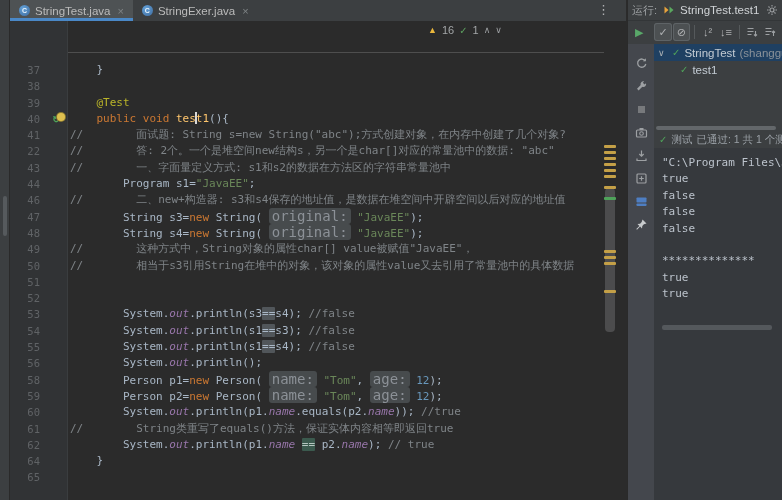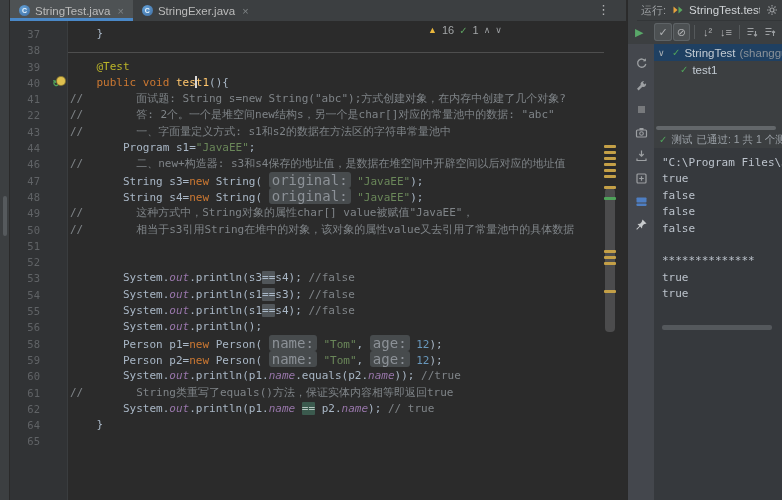--- a/index.html
+++ b/index.html
@@ -33,21 +33,21 @@
   .kebab { position: absolute; right: 16px; top: 2px; color: #afb1b3; font-size: 13px; }
 
   .editor-body { position: absolute; left: 0; top: 21px; right: 0; bottom: 0;
                  background: #2b2b2b; overflow: hidden;
                  font-family: "DejaVu Sans Mono", "Liberation Mono", monospace;
                  font-size: 11px; line-height: 16.3px; }
   .gutter-bg { position: absolute; left: 0; top: 0; width: 58px; height: 100%;
                background: #313335; border-right: 1px solid #3a3d3f; }
   .method-sep { position: absolute; top: 31px; left: 58px; right: 22px;
                 border-top: 1px solid #4e4e4e; }
-  #code-lines { position: relative; padding-top: 5px; }
+  #code-lines { position: relative; padding-top: 5px; margin-top: 36px; }
   .code-line { display: flex; height: 16.3px; white-space: pre; align-items: center; }
   .ln { width: 34px; flex: none; text-align: right; color: #606366; font-size: 10.5px;
         padding-right: 4px; font-family: "DejaVu Sans Mono", monospace; }
   .gut { width: 24px; flex: none; text-align: center; font-size: 11px; color: #606366; }
   .g-rerun { color: #4fa35a; font-weight: bold; }
   .code-text { padding-left: 2px; }
   .tk-def { color: #a9b7c6; }
   .tk-kw  { color: #cc7832; }
   .tk-str { color: #6a8759; }
   .tk-com { color: #7f8488; }
@@ -76,21 +76,21 @@
   .inspect { position: absolute; left: 418px; top: 24px; display: flex; gap: 5px;
              align-items: center; font-size: 11px; color: #a3a6a8; }
   .warn-tri { color: #eab73c; font-size: 9px; }
   .pass-chk { color: #5da05f; font-size: 10px; }
   .nav-arrow { color: #9da0a3; font-size: 9px; }
 
   
   .run-panel { position: absolute; left: 627px; top: 0; width: 155px; height: 100%;
                background: #3c3f41; border-left: 1px solid #2a2a2a; }
   .run-header { height: 21px; display: flex; align-items: center; gap: 5px;
-                padding: 0 4px; overflow: hidden; border-bottom: 1px solid #333638; margin-left: 9px; }
+                padding: 0 4px; overflow: hidden; border-bottom: 1px solid #333638; }
   .run-label { color: #9da0a3; font-size: 11px; flex: none; }
   .run-title { color: #d0d3d6; font-size: 11.5px; white-space: nowrap; overflow: hidden;
                flex: 1; }
   .run-toolbar { height: 22px; display: flex; align-items: center; gap: 1px;
                  padding: 0 3px; }
   .play-btn { color: #59a869; font-size: 11px; width: 20px; text-align: center;
               margin-right: 6px; }
   .tool-btn { width: 21px; height: 18px; display: flex; align-items: center;
               justify-content: center; color: #afb1b3; font-size: 11px;
               border-radius: 3px; }

